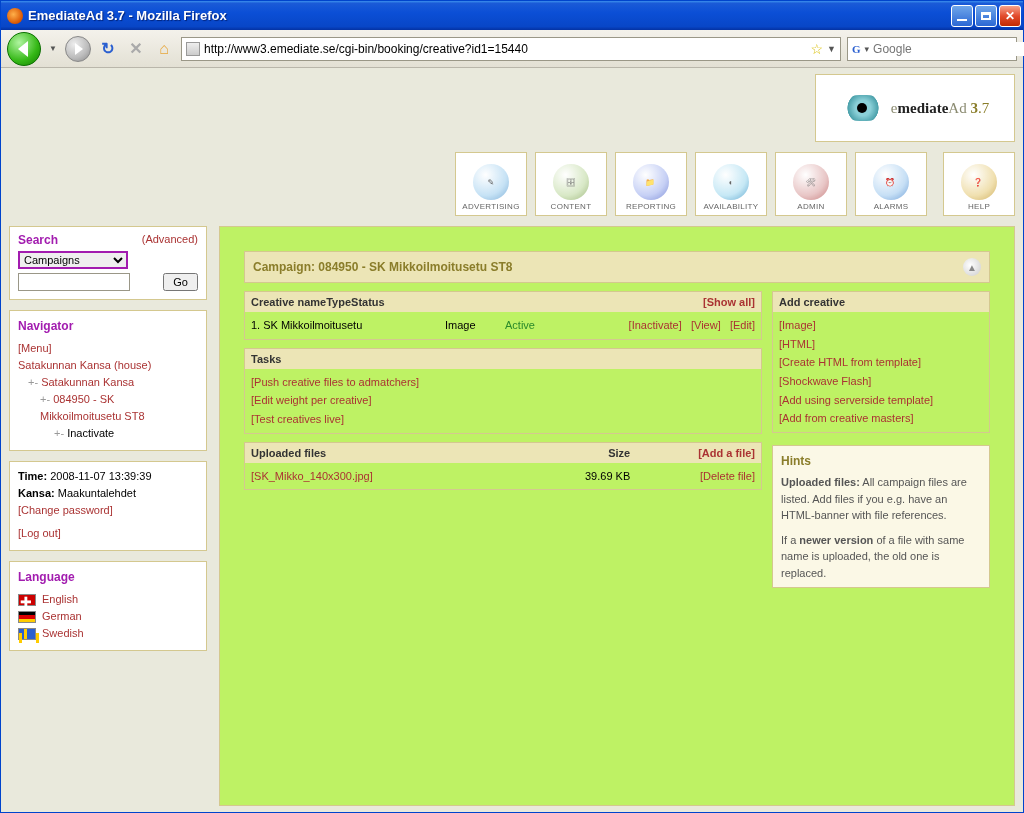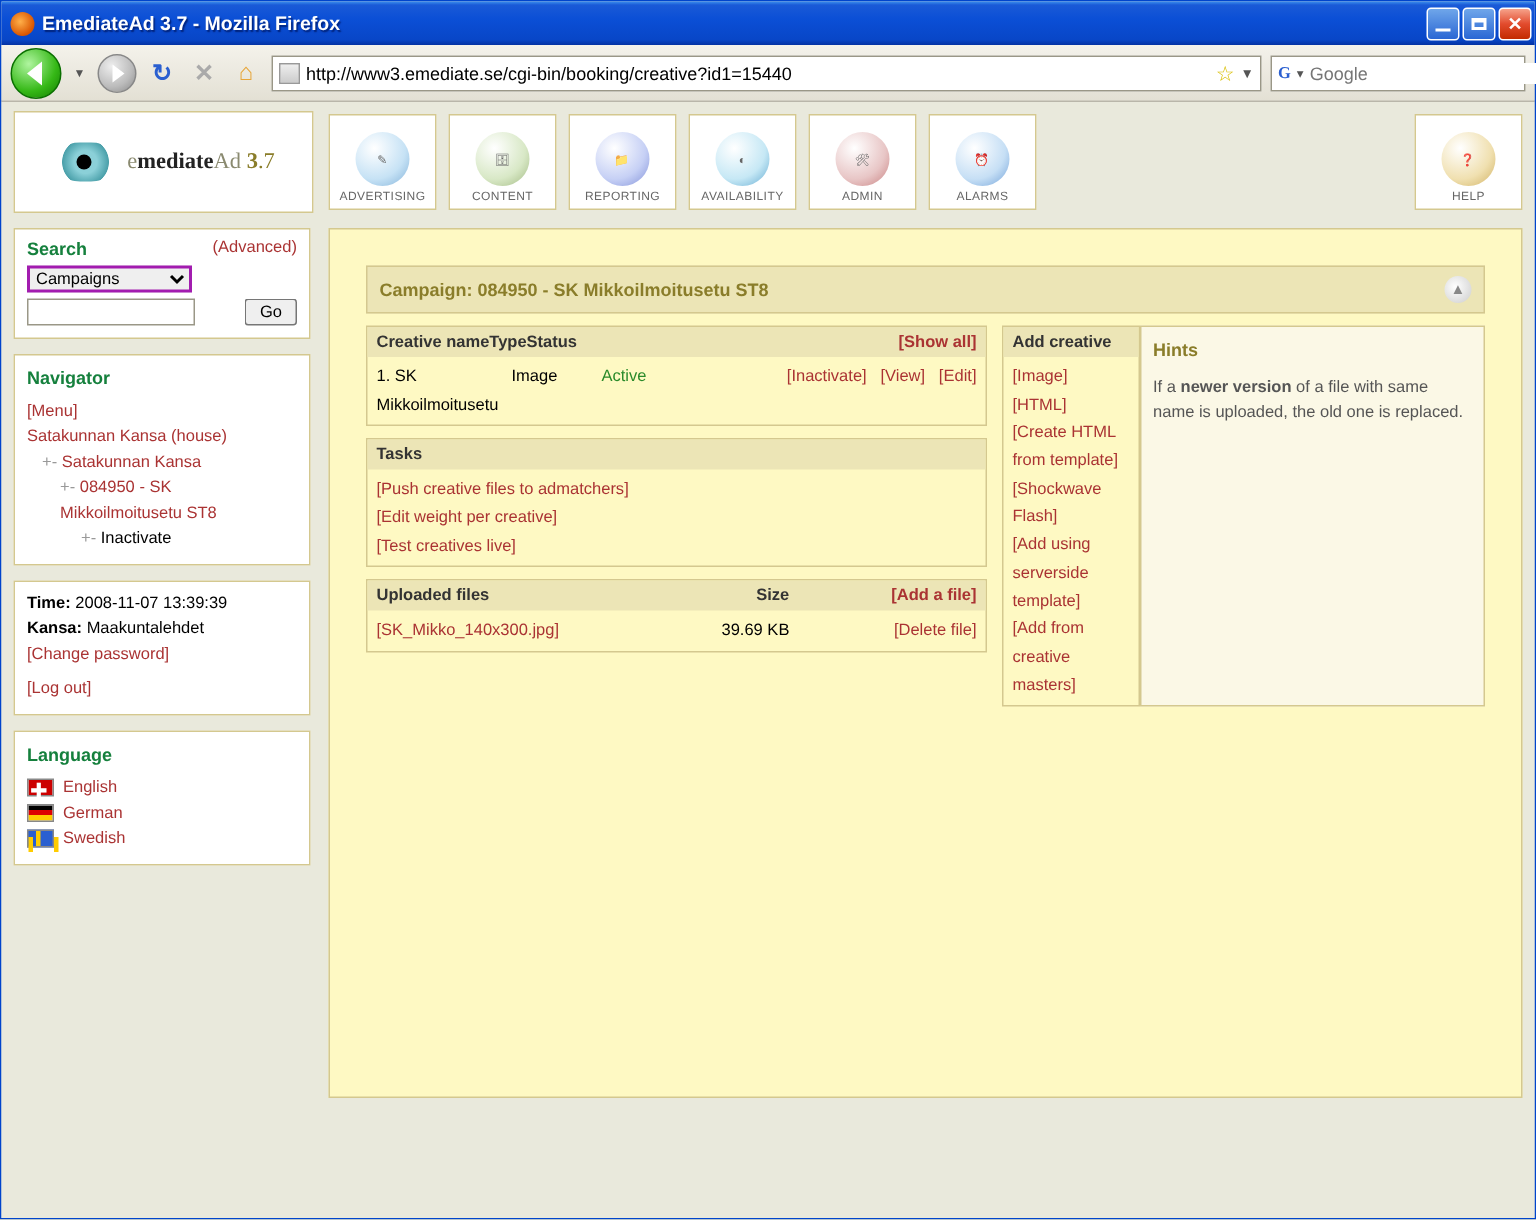--- a/index.html
+++ b/index.html
@@ -42,59 +42,59 @@
 .urldrop { color: #555; font-size: 9px; }
 .searchbox { width: 170px; height: 24px; background: #fff; border: 1px solid #9a9787; display: flex; align-items: center; padding: 0 4px; gap: 4px; }
 .gico { font-weight: bold; font-family: Georgia, serif; }
 .gico .b { color: #2a5fd0; }
 .searchbox input { flex: 1; border: none; font-size: 12px; color: #888; outline: none; }
 
 
 .page { flex: 1; background: #e9e9dc; overflow: auto; padding: 6px 8px 8px; }
 
 
-.apphdr { display: flex; align-items: center; gap: 10px; margin-bottom: 10px; }
+.apphdr { display: flex; align-items: flex-end; gap: 10px; margin-bottom: 10px; flex-direction: column; }
 .applogo { width: 200px; height: 68px; border: 1px solid #d4c88f; background: #fff; display: flex; align-items: center; justify-content: center; font-family: Georgia, serif; }
 .applogo .eye { width: 44px; height: 26px; border-radius: 50% / 60%; background: radial-gradient(circle at 50% 50%, #8bd0d8 30%, #4aa0aa 60%, #fff 62%); margin-right: 6px; position: relative; }
 .applogo .eye::after { content:""; position:absolute; left:16px; top:8px; width:10px; height:10px; background:#000; border-radius:50%; }
 .applogo .txt { color: #8a8a70; font-size: 15px; }
 .applogo .txt b { color: #222; }
 .appnav { display: flex; gap: 8px; flex: 1; }
 .appnav .navitem { width: 72px; height: 64px; background: #fff; border: 1px solid #d4c88f; display: flex; flex-direction: column; align-items: center; justify-content: flex-end; padding: 4px 0; font-size: 8px; color: #666; letter-spacing: .3px; }
 .navitem .ico { width: 36px; height: 36px; border-radius: 50%; margin-bottom: 2px; display:flex; align-items:center; justify-content:center; }
 .spacer { flex: 1; }
 
 .cols { display: flex; gap: 12px; }
 .leftcol { width: 198px; display: flex; flex-direction: column; gap: 10px; }
 .panel { background: #fff; border: 1px solid #d4c88f; padding: 6px 8px 8px; }
-.panel h3 { color: #15803d; font-size: 12px; font-weight: bold; margin-bottom: 4px; }
+.panel h3 { color: #a21caf; font-size: 12px; font-weight: bold; margin-bottom: 4px; }
 .panel .adv { float: right; color: #a33; font-size: 11px; }
 .panel select { width: 110px; font-size: 11px; border:2px solid #a21caf; }
 .panel input[type=text] { width: 112px; font-size: 11px; border: 1px solid #9a9787; height: 18px; margin-top: 4px; }
 .panel button.go { float: right; font-size: 11px; padding: 1px 8px; margin-top: 4px; }
 .linktxt { color: #a33; cursor: pointer; }
 .muted { color: #999; }
 .treeind1 { padding-left: 10px; } .treeind2 { padding-left: 22px; } .treeind3 { padding-left: 36px; }
 .navblock { line-height: 1.55; }
 .flag { display:inline-block; width:18px; height:12px; margin-right:6px; border:1px solid #888; vertical-align:middle; }
 .flag.uk { background: linear-gradient(#c00,#c00); position:relative; }
 .flag.uk::after { content:"✚"; position:absolute; left:1px; top:-3px; color:#fff; font-size:14px; }
 .flag.de { background: linear-gradient(to bottom,#000 33%,#d00 33%,#d00 66%,#fc0 66%); }
 .flag.se { background:#2a5fd0; position:relative; }
 .flag.se::after { content:""; position:absolute; left:5px; top:0; width:3px; height:100%; background:#fc0; box-shadow: -5px 4px 0 0 #fc0, 12px 4px 0 0 #fc0; }
 
 .rightcol { flex: 1; }
-.canvas { background: #fef9c3; border: 1px solid #d4c88f; padding: 24px; min-height: 580px; }
+.canvas { background: #bef264; border: 1px solid #d4c88f; padding: 24px; min-height: 580px; }
 .ctitlebar { background: #ece5b6; border: 1px solid #d4c88f; padding: 6px 8px; display:flex; align-items:center; }
 .ctitlebar .ct { color: #8a7d2a; font-weight: bold; font-size: 12px; flex:1; }
 .uparrow { width:18px; height:18px; border-radius:50%; background: radial-gradient(circle at 40% 40%, #fff,#ccc); display:flex; align-items:center; justify-content:center; color:#888; font-size:10px; }
 
 .twocol { display: flex; gap: 10px; margin-top: 8px; }
 .midcol { flex: 1; display:flex; flex-direction:column; gap:8px; }
-.sidecol { width: 322px; display:flex; flex-direction:row; gap:0; }
+.sidecol { width: 218px; display:flex; flex-direction:column; gap:12px; }
 
 .box { border: 1px solid #d4c88f; }
 .boxhdr { background: #ece5b6; padding: 4px 6px; font-weight: bold; color: #333; font-size: 11px; display:flex; }
 .boxhdr .r { margin-left:auto; font-weight:bold; }
 .boxbody { padding: 4px 6px; line-height: 1.7; }
 .row { display:flex; }
 .row .c1 { flex: 1; } .row .c2 { width: 60px; } .row .c3 { width: 60px; } .row .cact { width: 190px; text-align: right; }
 .green { color: #2a8a2a; }
 .hintbox { border: 1px solid #d4c88f; background: #fbf8e6; padding: 6px 8px; line-height: 1.5; color: #555; }
 .hintbox h4 { color:#8a7d2a; font-size:12px; margin-bottom:4px; }
@@ -284,20 +284,21 @@
                   <div><span class="brk">[</span><span class="linktxt">HTML</span><span class="brk">]</span></div>
                   <div><span class="brk">[</span><span class="linktxt">Create HTML from template</span><span class="brk">]</span></div>
                   <div><span class="brk">[</span><span class="linktxt">Shockwave Flash</span><span class="brk">]</span></div>
                   <div><span class="brk">[</span><span class="linktxt">Add using serverside template</span><span class="brk">]</span></div>
                   <div><span class="brk">[</span><span class="linktxt">Add from creative masters</span><span class="brk">]</span></div>
                 </div>
               </div>
 
               <div class="hintbox">
                 <h4>Hints</h4>
+                <p><b>Uploaded files:</b><span> All campaign files are listed. Add files if you e.g. have an HTML-banner with file references.</span></p>
                 <p style="margin-top:8px"><span>If a </span><b>newer version</b><span> of a file with same name is uploaded, the old one is replaced.</span></p>
               </div>
             </div>
           </div>
         </div>
       </div>
     </div>
   </div>
 </div>
 

